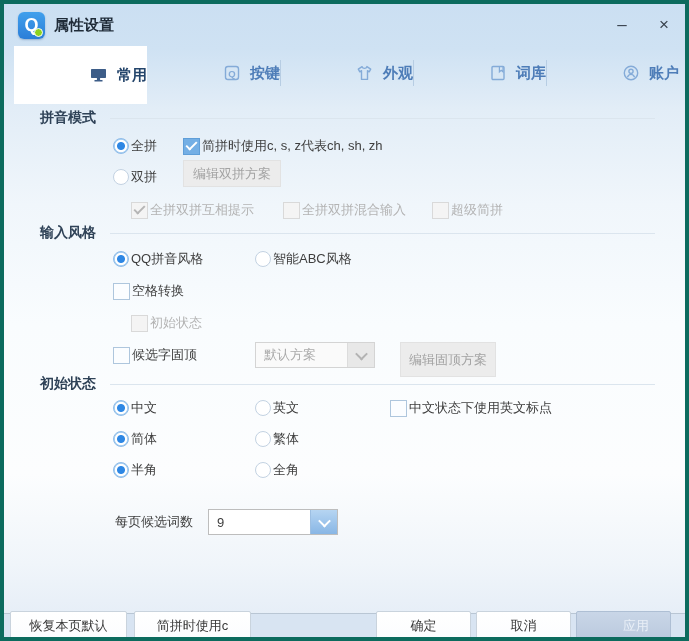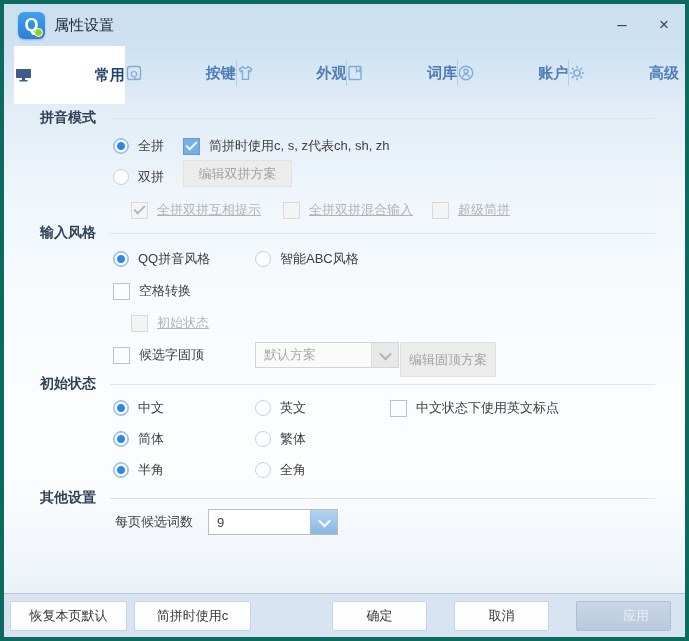--- a/index.html
+++ b/index.html
@@ -5,39 +5,39 @@
   html,body{margin:0;padding:0;background:#9aa8a4;font-family:"Liberation Sans","DejaVu Sans",sans-serif;}
   .window{position:relative;width:689px;height:641px;box-sizing:border-box;border:4px solid #0c6b5e;
     background:linear-gradient(180deg,#cbdff2 0px,#cfe2f3 45px,#e2edf7 105px,#f0f6fb 200px,#f9fcfe 320px,#fcfdfe 470px,#f0f5fa 560px,#e2ebf6 633px);
     overflow:hidden;}
   
   .titlebar{position:absolute;top:0;left:0;right:0;height:42px;display:flex;align-items:center;padding-left:14px;}
   .logo{width:27px;height:27px;border-radius:6px;background:linear-gradient(180deg,#41a0ec,#2b7ed8);position:relative;
     display:flex;align-items:center;justify-content:center;box-shadow:0 1px 2px rgba(40,90,140,.35);}
   .logo .q{color:#fff;font-weight:bold;font-size:18px;line-height:1;}
   .logo .dot{position:absolute;right:2px;bottom:2px;width:7px;height:7px;border-radius:50%;background:#8ed31f;border:1px solid #fff;}
-  .wtitle{margin-left:9px;font-size:15px;font-weight:normal;color:#1f2b38;}
+  .wtitle{margin-left:9px;font-size:15px;font-weight:bold;color:#1f2b38;}
   .winbtns{margin-left:auto;display:flex;align-items:center;height:100%;}
   .winbtn{width:42px;height:100%;display:flex;align-items:center;justify-content:center;font-size:17px;color:#39434e;cursor:default;}
   
   .tabbar{position:absolute;top:42px;left:0;right:0;height:54px;display:flex;padding:0 6px 0 10px;}
-  .tab{flex:1;display:flex;align-items:center;justify-content:space-between;gap:9px;position:relative;color:#4e7db8;font-size:15px;font-weight:bold;}
+  .tab{flex:1;display:flex;align-items:center;justify-content:flex-end;gap:9px;position:relative;color:#4e7db8;font-size:15px;font-weight:bold;}
   .tab .icon{color:#84abd8;display:flex;}
   .tab.active{background:#fff;color:#24456b;height:58px;}
   .tab.active .icon{color:#3d5d88;}
   .tab:not(:first-child)::before{content:'';position:absolute;left:0;top:14px;height:26px;width:1px;background:#b7cde3;}
   .tab.active::before, .tab.active + .tab::before{display:none;}
   
   .content{position:absolute;top:96px;left:0;right:0;bottom:40px;}
   .sec{position:absolute;left:36px;right:30px;height:20px;display:flex;align-items:center;gap:14px;text-align:center;}
   .sec .t{font-size:14px;font-weight:bold;color:#2f4257;white-space:nowrap;}
   .sec .line{flex:1;height:1px;background:#dbe5ee;}
-  .ctl{position:absolute;display:flex;align-items:center;gap:9px;height:26px;}
+  .ctl{position:absolute;display:flex;align-items:center;gap:2px;height:26px;}
   .lbl{font-size:13px;color:#3e3e3e;white-space:nowrap;}
-  .lbl.dis{color:#b3b3b3;text-decoration:underline;}
+  .lbl.dis{color:#b3b3b3;}
   
   .radio{width:16px;height:16px;border-radius:50%;box-sizing:border-box;border:1px solid #c3d2e2;background:#fff;flex:0 0 auto;}
   .radio.sel{border-color:#8fbce9;background:radial-gradient(circle at 50% 50%, #2e87e4 0 3.5px, #ffffff 4.5px 5.8px, #add2f2 6.5px);}
   
   .cb{width:17px;height:17px;box-sizing:border-box;border:1px solid #aec6dd;background:#fbfdff;display:flex;align-items:center;justify-content:center;flex:0 0 auto;}
   .cb.on{background:#74afe5;border-color:#5f9ed8;}
   .cb.on::after{content:'';width:9px;height:4px;border-left:2px solid #fff;border-bottom:2px solid #fff;transform:rotate(-45deg) translate(1px,-1px);}
   .cb.dis{background:#f4f4f4;border-color:#d9d9d9;}
   .cb.dis.on{background:#f4f4f4;border-color:#d9d9d9;}
   .cb.dis.on::after{border-color:#b5b5b5;}
@@ -46,24 +46,24 @@
   
   .dd{box-sizing:border-box;height:26px;display:flex;align-items:stretch;border:1px solid #bdbdbd;background:#fff;}
   .dd .val{flex:1;display:flex;align-items:center;padding-left:8px;font-size:13px;color:#3e3e3e;}
   .dd .arrow{width:26px;display:flex;align-items:center;justify-content:center;background:linear-gradient(180deg,#b6d5f2,#88b6e5);border-left:1px solid #9dbfe2;}
   .dd .chev{width:7px;height:7px;border-right:2px solid #fff;border-bottom:2px solid #fff;transform:rotate(45deg) translate(-1px,-1px);}
   .dd.disabled{border-color:#d4d4d4;background:#fafafa;}
   .dd.disabled .val{color:#ababab;}
   .dd.disabled .arrow{background:#e8e8e8;border-left:1px solid #dcdcdc;}
   .dd.disabled .chev{border-color:#b3b3b3;}
   
-  .footer{position:absolute;left:0;right:0;bottom:0;height:44px;background:#d8e4f2;border-top:1px solid #b9c6d4;
+  .footer{position:absolute;left:0;right:0;bottom:0;height:24px;background:#d8e4f2;border-top:1px solid #b9c6d4;
     display:flex;align-items:center;justify-content:space-between;padding:0 14px 0 6px;box-sizing:border-box;}
   .fgroup{display:flex;align-items:center;gap:7px;}
-  .fgroup.right{gap:27px;align-items:center;}
+  .fgroup.right{gap:5px;align-items:center;}
   .fbtn{box-sizing:border-box;height:30px;min-width:117px;padding:0 10px;background:linear-gradient(180deg,#ffffff,#fbfcfe);
     border:1px solid #c9d3dd;border-radius:2px;color:#383838;font-size:13px;display:flex;align-items:center;justify-content:center;}
   .fbtn.wide{min-width:95px;}
   .fbtn.apply-disabled{background:linear-gradient(180deg,#c9d6e7,#bac9de);border-color:#aebfd4;color:#e9eff7;padding-left:35px;}
   svg{display:block;}
 </style>
 </head>
 <body>
 
 <div class="window">
@@ -119,50 +119,41 @@
     <div class="tab">
       <span class="icon">
         <svg width="18" height="18" viewBox="0 0 18 18" fill="none" stroke="currentColor" stroke-width="1.4">
             <circle cx="9" cy="9" r="6.7"></circle>
             <circle cx="9" cy="7.3" r="2.1"></circle>
             <path d="M5.4 13.2c.9-1.9 2.1-2.8 3.6-2.8s2.7.9 3.6 2.8"></path>
           </svg>
       </span>
       <span>账户</span>
     </div>
-    <div class="tab">
-      <span class="icon">
-        <svg width="18" height="18" viewBox="0 0 18 18" fill="none" stroke="currentColor" stroke-width="1.5">
-            <circle cx="9" cy="9" r="3.1"></circle>
-            <path d="M9 1.8v2.4M9 13.8v2.4M1.8 9h2.4M13.8 9h2.4M3.9 3.9l1.7 1.7M12.4 12.4l1.7 1.7M14.1 3.9l-1.7 1.7M5.6 12.4l-1.7 1.7"></path>
-          </svg>
-      </span>
-      <span>高级</span>
-    </div>
   </div>
 
   <div class="content">
 
     <div class="sec" style="top:8px">
       <span class="t">拼音模式</span>
       <span class="line"></span>
     </div>
     <div class="ctl" style="left:109px;top:33px">
       <span class="radio sel"></span>
       <span class="lbl">全拼</span>
     </div>
     <div class="ctl" style="left:179px;top:33px">
       <span class="cb on"></span>
       <span class="lbl">简拼时使用c, s, z代表ch, sh, zh</span>
     </div>
     <div class="ctl" style="left:109px;top:64px">
       <span class="radio"></span>
       <span class="lbl">双拼</span>
     </div>
-    <div class="ctl gbtn" style="left:179px;top:60px;width:109px;height:27px">
+    <div class="ctl gbtn" style="left:179px;top:60px;width:98px;height:27px">
       <span>编辑双拼方案</span>
     </div>
     <div class="ctl" style="left:127px;top:97px">
       <span class="cb dis on"></span>
       <span class="lbl dis">全拼双拼互相提示</span>
     </div>
     <div class="ctl" style="left:279px;top:97px">
       <span class="cb dis"></span>
       <span class="lbl dis">全拼双拼混合输入</span>
     </div>
@@ -188,21 +179,21 @@
       <span class="lbl">空格转换</span>
     </div>
     <div class="ctl" style="left:127px;top:210px">
       <span class="cb dis"></span>
       <span class="lbl dis">初始状态</span>
     </div>
     <div class="ctl" style="left:109px;top:242px">
       <span class="cb"></span>
       <span class="lbl">候选字固顶</span>
     </div>
-    <div class="ctl dd disabled" style="left:251px;top:242px;width:144px">
+    <div class="ctl dd disabled" style="left:251px;top:242px;width:120px">
       <span class="val">默认方案</span>
       <span class="arrow">
           <span class="chev"></span>
         </span>
     </div>
     <div class="ctl gbtn" style="left:396px;top:242px;width:96px;height:35px">
       <span>编辑固顶方案</span>
     </div>
 
     <div class="sec" style="top:274px">
@@ -231,24 +222,20 @@
     </div>
     <div class="ctl" style="left:109px;top:357px">
       <span class="radio sel"></span>
       <span class="lbl">半角</span>
     </div>
     <div class="ctl" style="left:251px;top:357px">
       <span class="radio"></span>
       <span class="lbl">全角</span>
     </div>
 
-    <div class="sec" style="top:388px">
-      <span class="t">其他设置</span>
-      <span class="line"></span>
-    </div>
     <div class="ctl" style="left:111px;top:409px">
       <span class="lbl">每页候选词数</span>
     </div>
     <div class="ctl dd" style="left:204px;top:409px;width:130px">
       <span class="val">9</span>
       <span class="arrow">
           <span class="chev"></span>
         </span>
     </div>
 

